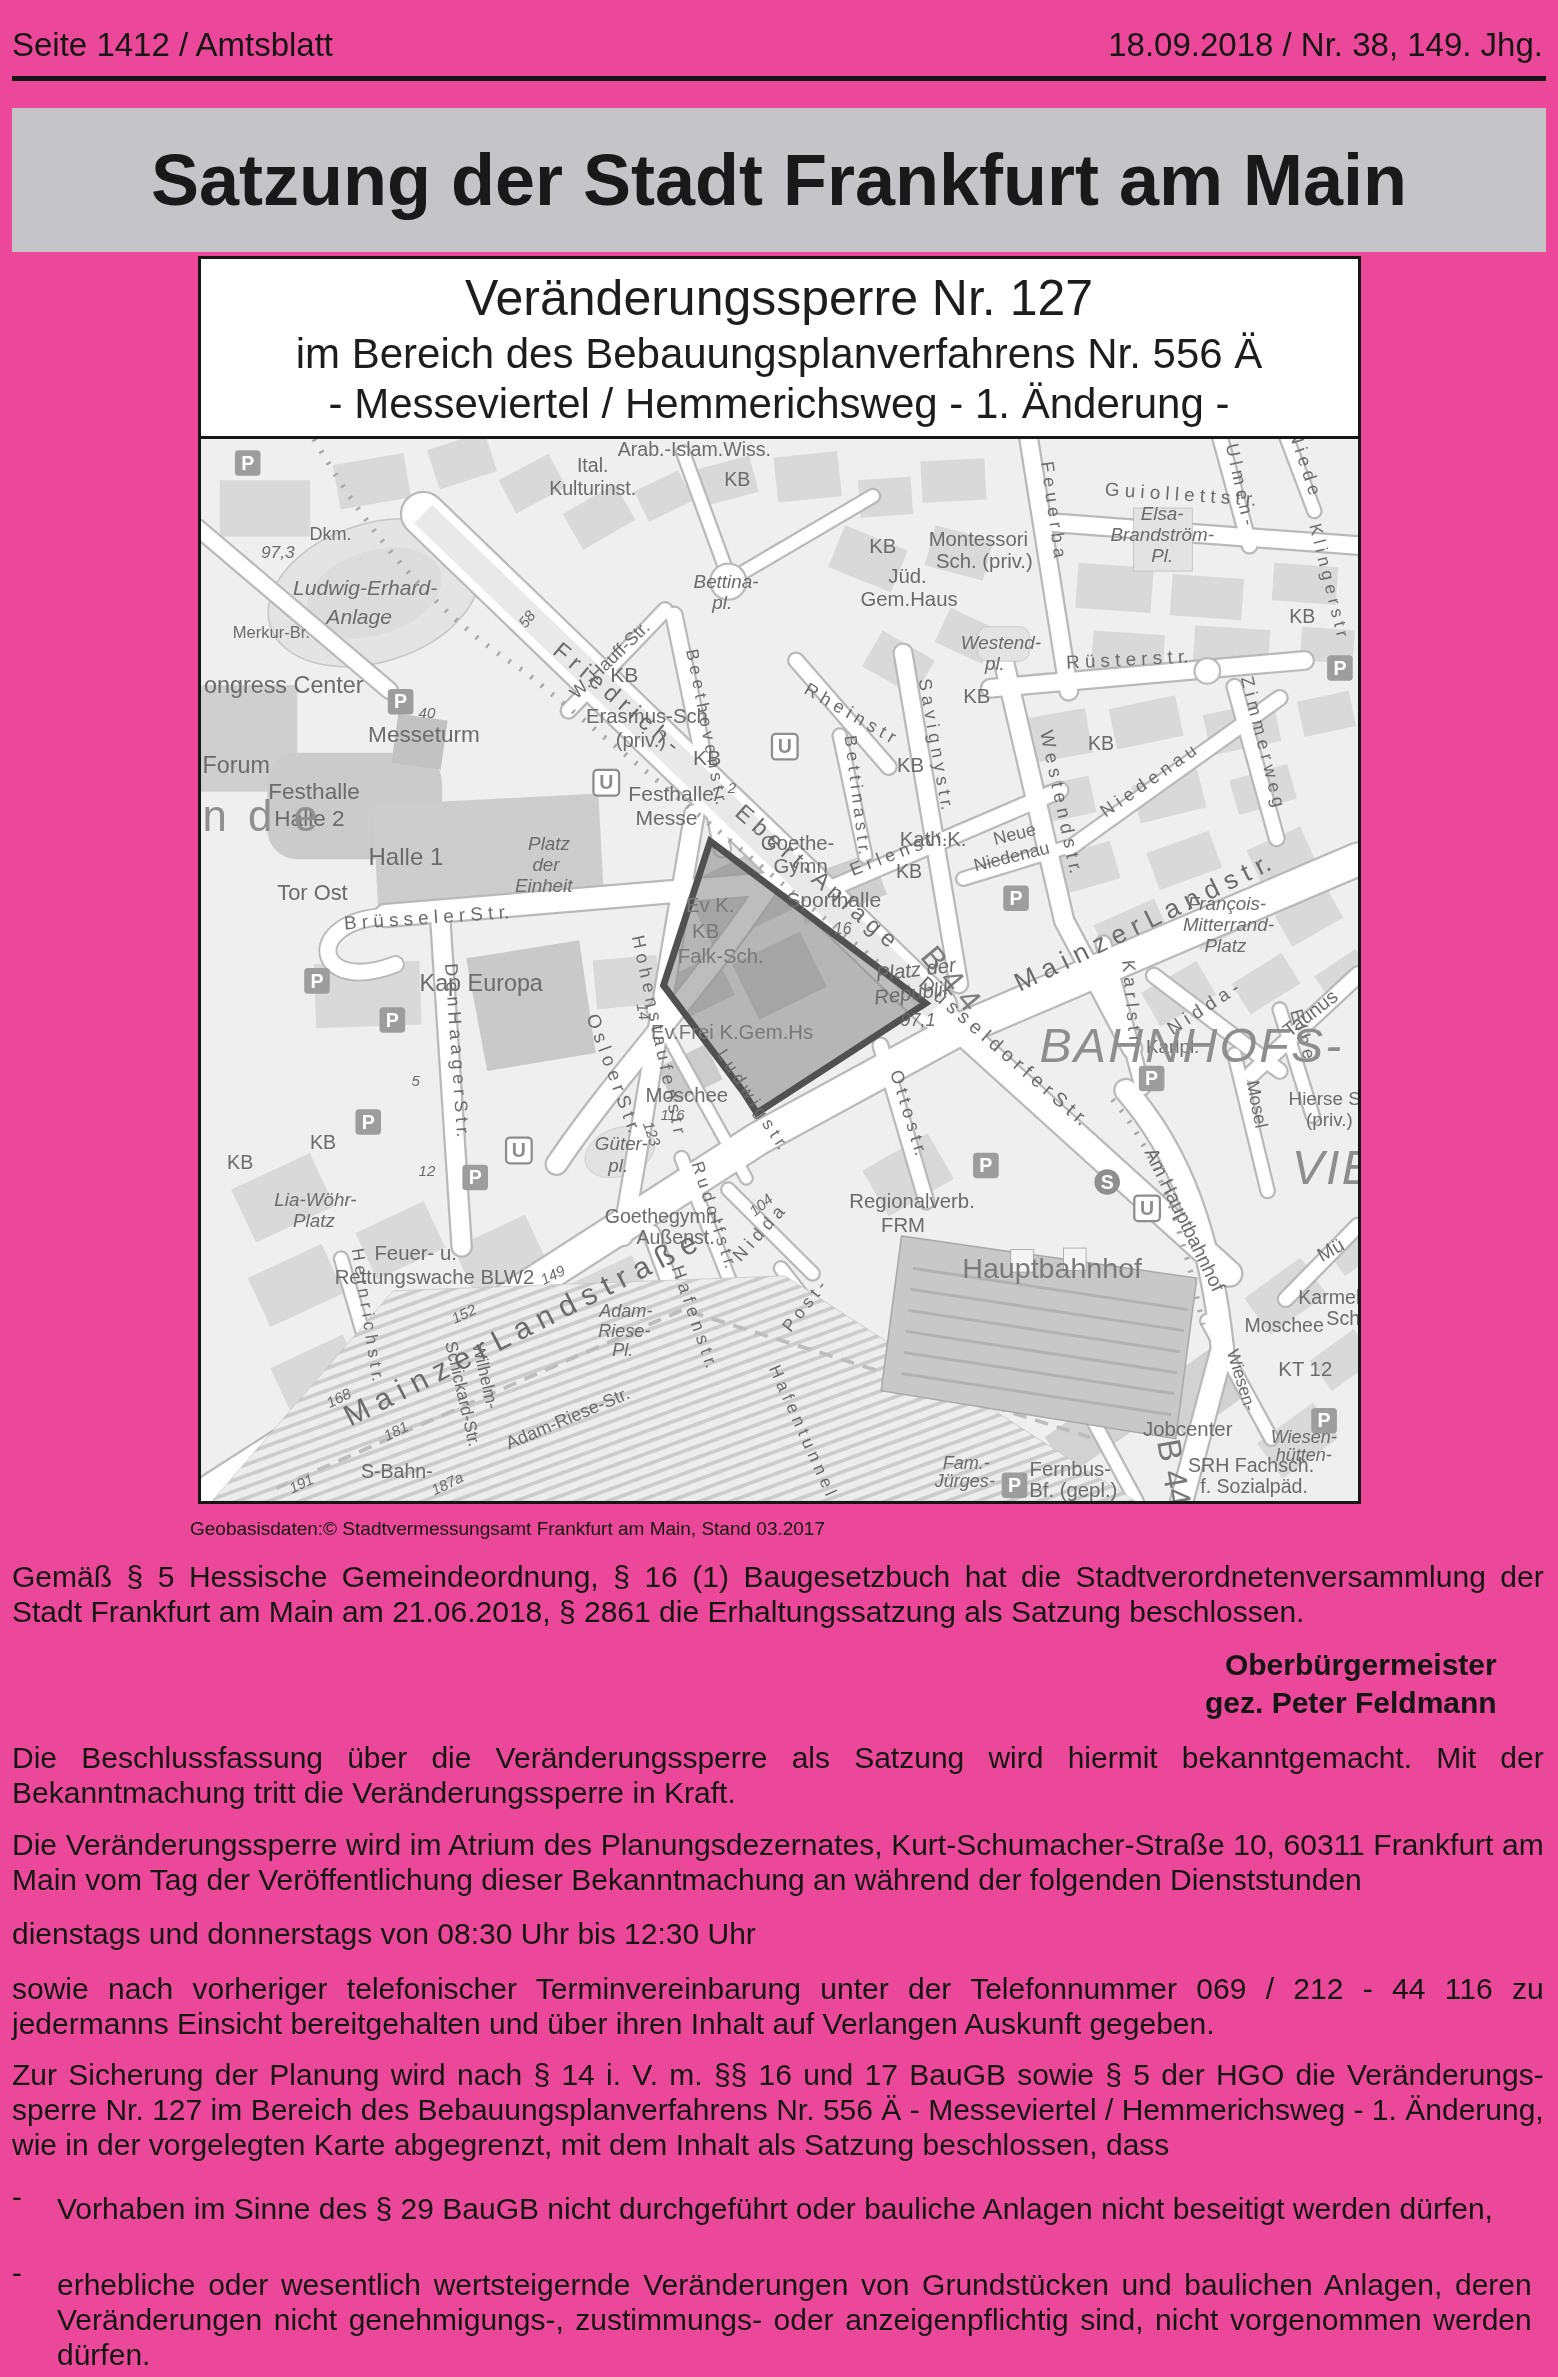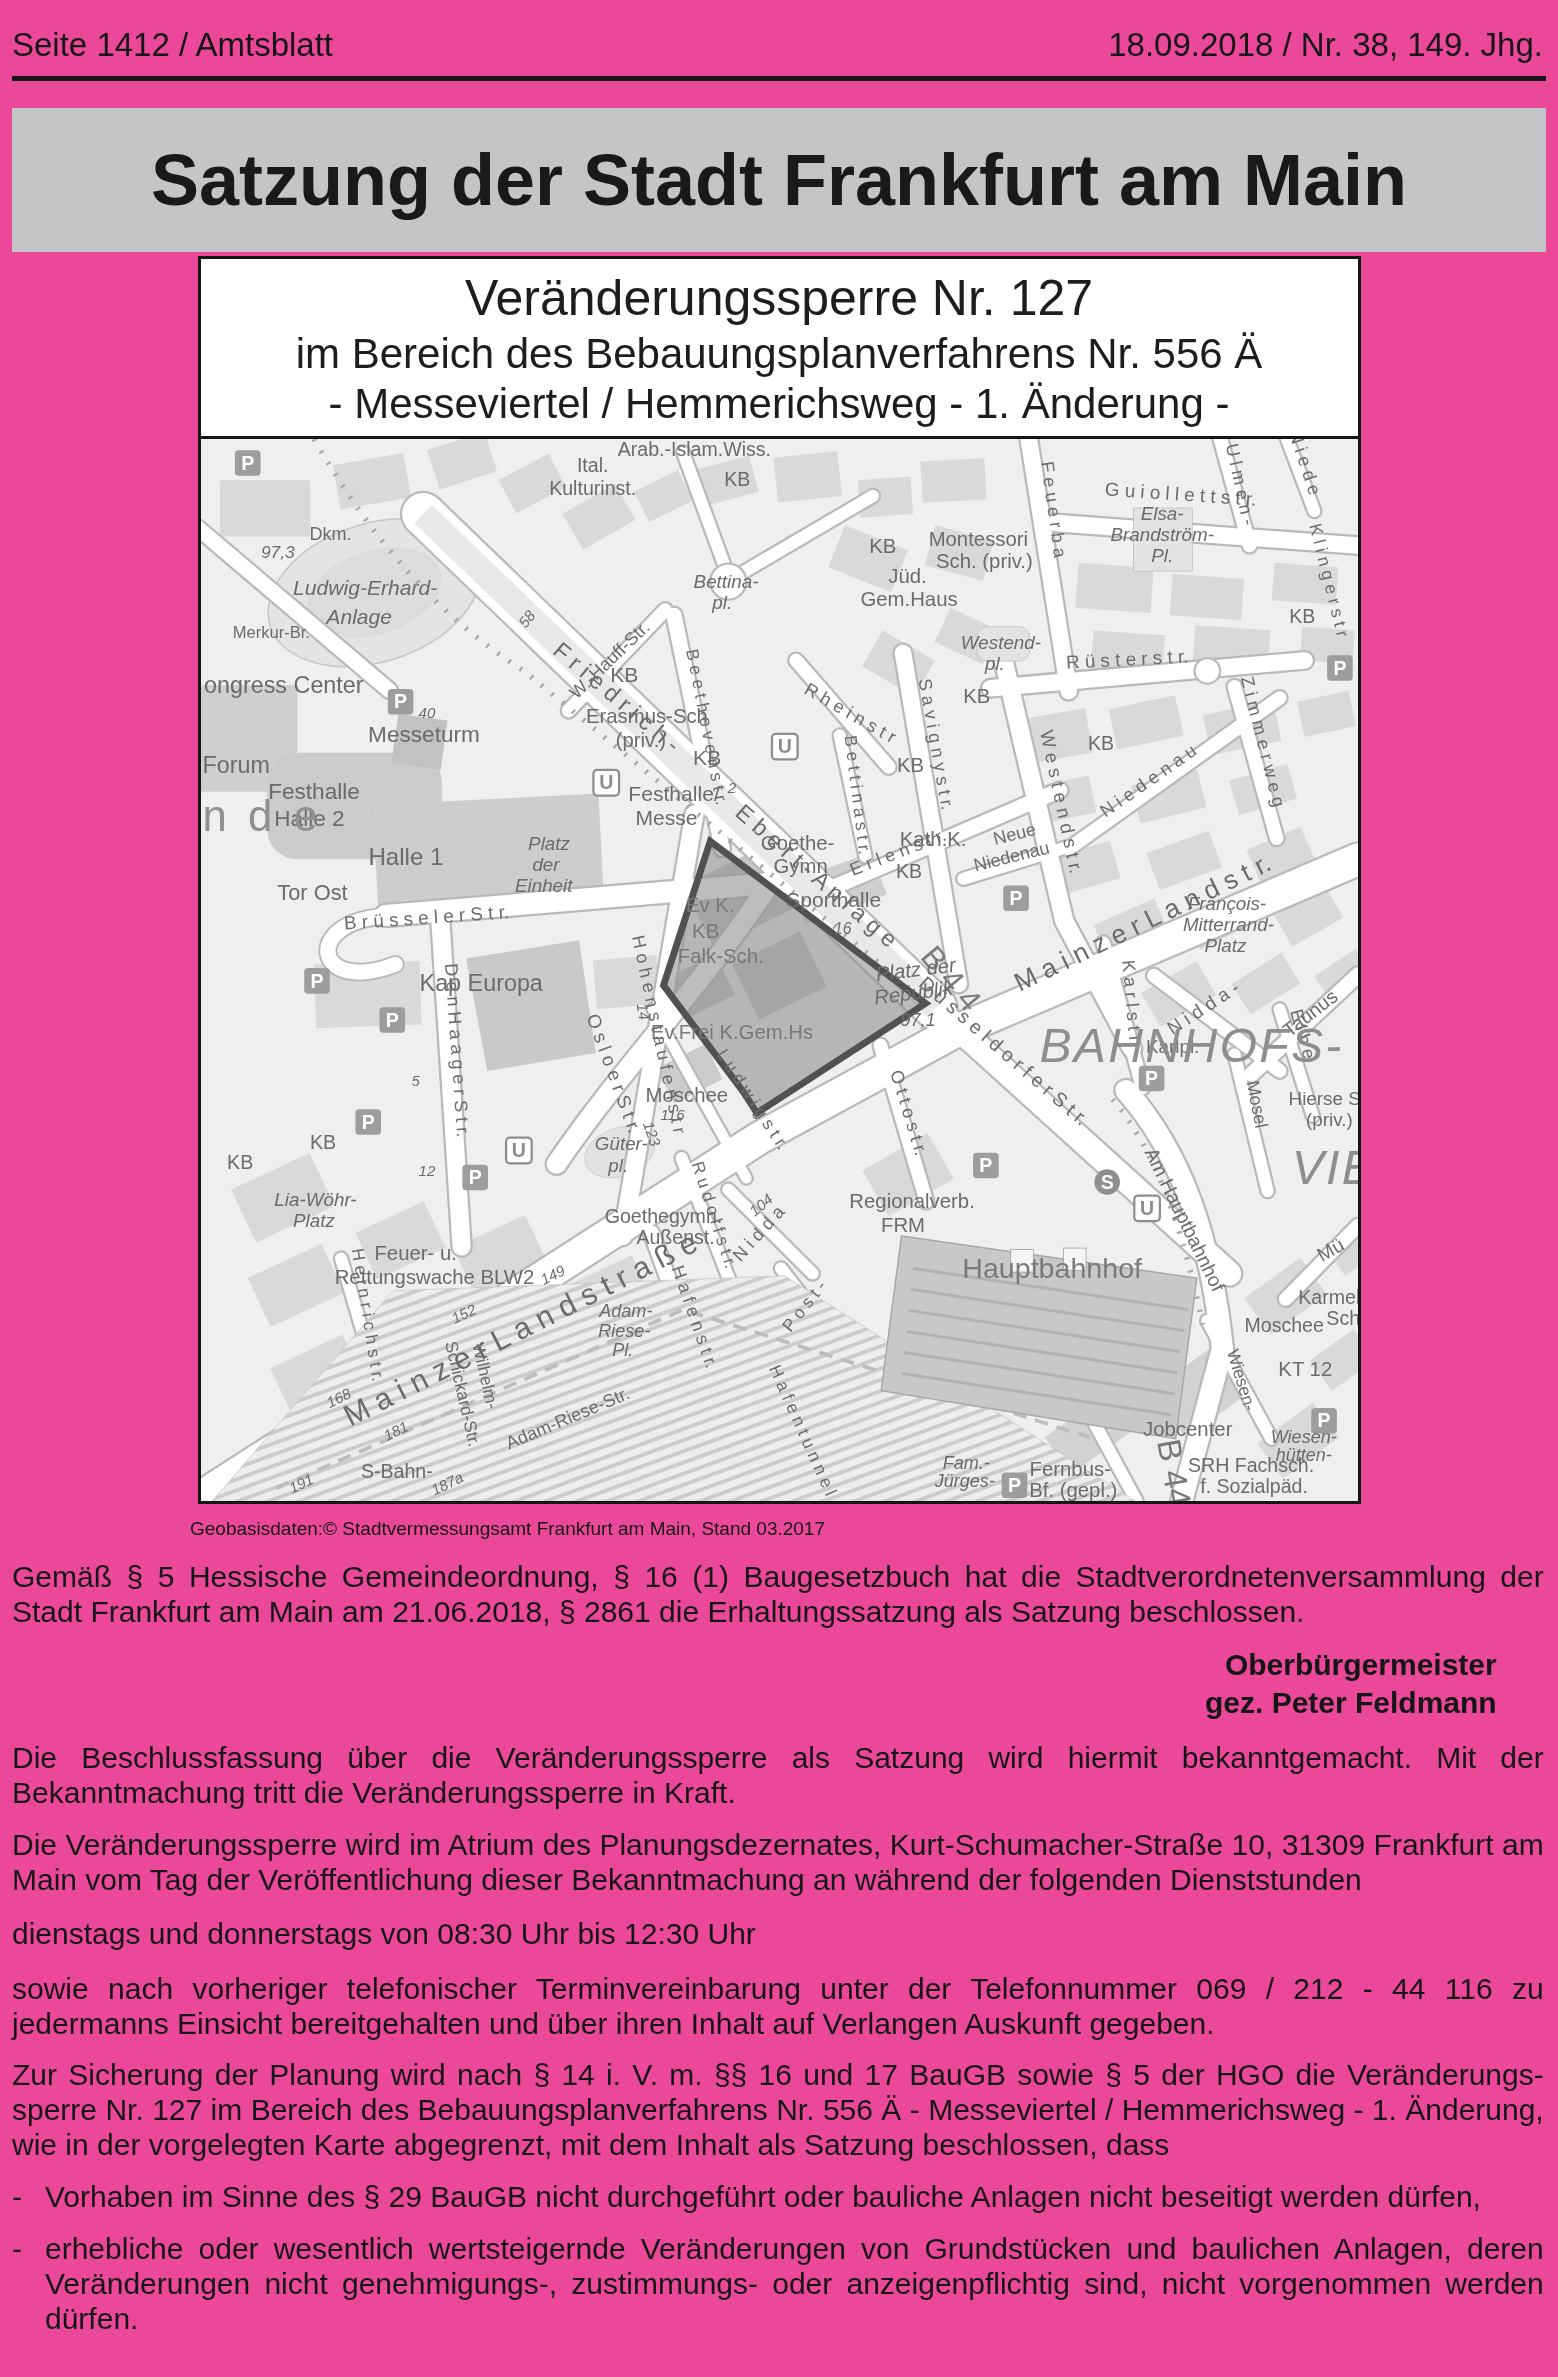--- a/index.html
+++ b/index.html
@@ -16,21 +16,21 @@
   .map-canvas{height:1062px;}
   .map-canvas svg{display:block;width:100%;height:100%;font-family:"Liberation Sans",sans-serif;}
   .map-caption{margin:9px 0 0 190px;font-size:19px;}
   main{margin:19.6px 14.3px 0 12px;font-size:30px;line-height:35px;}
   main p{margin:0 0 16.6px;}
   p.just{text-align:justify;}
   .hours{margin:19.6px 0 19.6px;}
   .sig{text-align:right;font-weight:bold;padding-right:47px;margin:16.6px 0 18px;line-height:38px;}
   .bullet{display:flex;margin:0 0 16.6px;}
   .bullet .marker{flex:0 0 33px;}
-  .bullet p{margin:0;flex:1;}
+  .bullet p{margin:12px;flex:1;}
 </style>
 </head>
 <body>
 
 <div class="page">
 
   <header class="pghead">
     <span>Seite 1412 / Amtsblatt</span>
     <span>18.09.2018 / Nr. 38, 149. Jhg.</span>
   </header>
@@ -495,21 +495,21 @@
 
   <div class="map-caption">Geobasisdaten:© Stadtvermessungsamt Frankfurt am Main, Stand 03.2017</div>
 
   <main>
     <p class="just">Gemäß § 5 Hessische Gemeindeordnung, § 16 (1) Baugesetzbuch hat die Stadtverordnetenversammlung der Stadt Frankfurt am Main am 21.06.2018, § 2861 die Erhaltungssatzung als Satzung beschlossen.</p>
     <div class="sig">
       <div>Oberbürgermeister</div>
       <div>gez. Peter Feldmann</div>
     </div>
     <p class="just">Die Beschlussfassung über die Veränderungssperre als Satzung wird hiermit bekanntgemacht. Mit der Bekanntmachung tritt die Veränderungssperre in Kraft.</p>
-    <p class="just">Die Veränderungssperre wird im Atrium des Planungsdezernates, Kurt-Schumacher-Straße 10, 31309 Frank­furt am Main vom Tag der Veröffentlichung dieser Bekanntmachung an während der folgenden Dienststunden</p>
+    <p class="just">Die Veränderungssperre wird im Atrium des Planungsdezernates, Kurt-Schumacher-Straße 10, 60311 Frank­furt am Main vom Tag der Veröffentlichung dieser Bekanntmachung an während der folgenden Dienststunden</p>
     <p class="hours">dienstags und donnerstags von 08:30 Uhr bis 12:30 Uhr</p>
     <p class="just">sowie nach vorheriger telefonischer Terminvereinbarung unter der Telefonnummer 069 / 212 - 44 116 zu jedermanns Einsicht bereitgehalten und über ihren Inhalt auf Verlangen Auskunft gegeben.</p>
     <p class="just">Zur Sicherung der Planung wird nach § 14 i. V. m. §§ 16 und 17 BauGB sowie § 5 der HGO die Veränderungs­sperre Nr. 127 im Bereich des Bebauungsplanverfahrens Nr. 556 Ä - Messeviertel / Hemmerichsweg - 1. Ände­rung, wie in der vorgelegten Karte abgegrenzt, mit dem Inhalt als Satzung beschlossen, dass</p>
     <div class="bullet">
       <span class="marker">-</span>
       <p class="just">Vorhaben im Sinne des § 29 BauGB nicht durchgeführt oder bauliche Anlagen nicht beseitigt werden dürfen,</p>
     </div>
     <div class="bullet">
       <span class="marker">-</span>
       <p class="just">erhebliche oder wesentlich wertsteigernde Veränderungen von Grundstücken und baulichen Anlagen, deren Veränderungen nicht genehmigungs-, zustimmungs- oder anzeigenpflichtig sind, nicht vorgenommen werden dürfen.</p>

